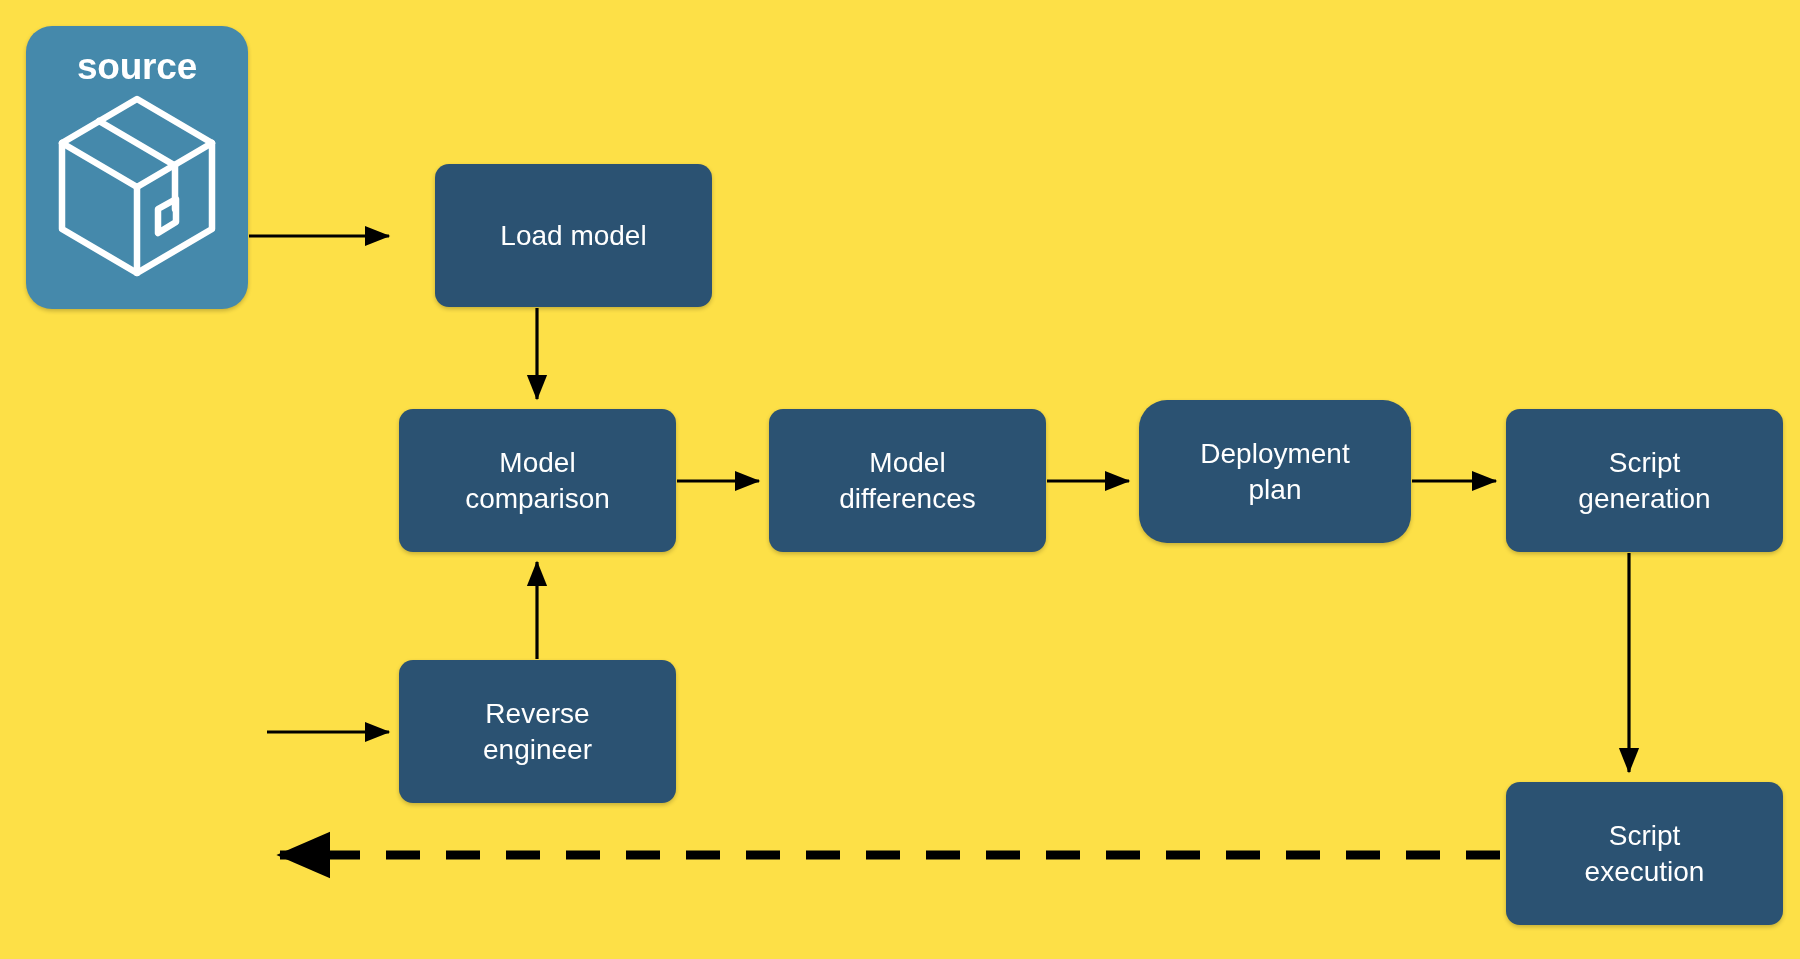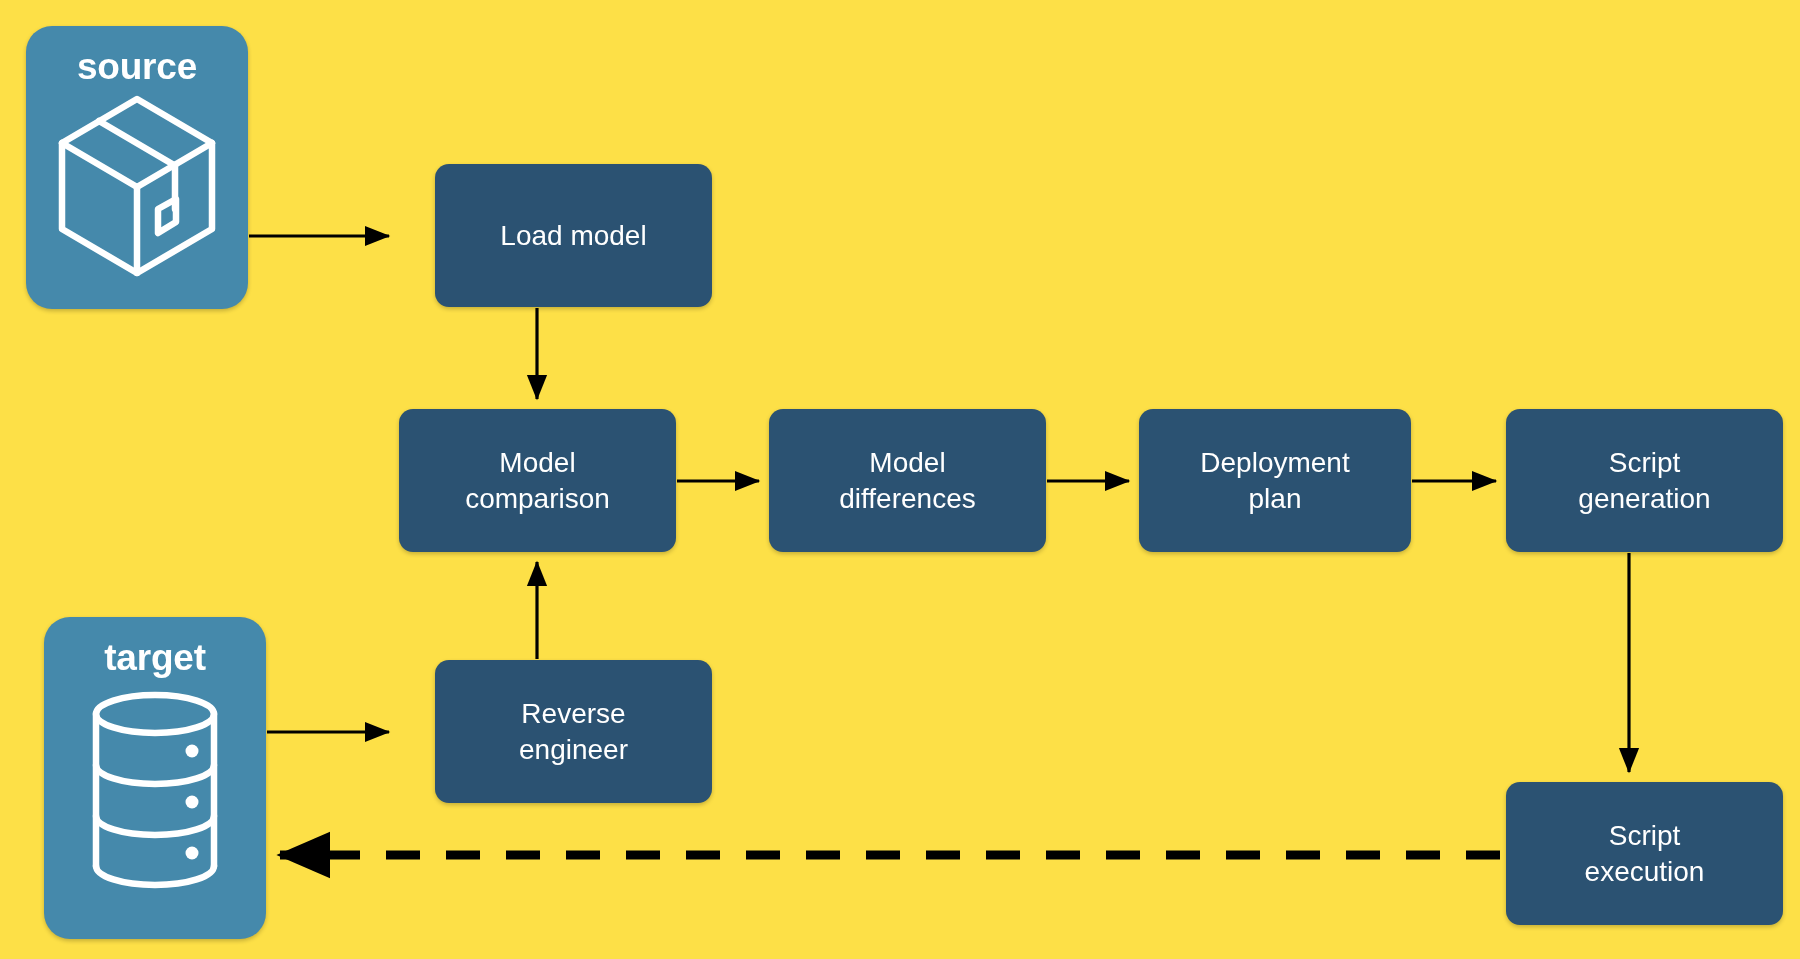--- a/index.html
+++ b/index.html
@@ -119,69 +119,46 @@
 
           <path d="M47 30 L122 74"></path>
           <path d="M123 118 L123 74"></path>
 
           <path d="M106 118 L124 108 L124 131 L106 142 Z"></path>
         </g>
       </svg>
     </span>
   </div>
 
-  <div class="endpoint" style="left:44px; top:617px; width:222px; height:322px; padding-top:22px;">
-    <div class="endpoint-label">target</div>
-    <span class="endpoint-icon" style="margin-top:12px;">
-      <svg width="148" height="204" viewBox="0 0 148 204" xmlns="http://www.w3.org/2000/svg">
-        <g fill="none" stroke="#ffffff" stroke-width="6.5" stroke-linejoin="round" stroke-linecap="round">
-
-          <ellipse cx="74" cy="26" rx="59" ry="19"></ellipse>
-
-          <path d="M15 26 L15 178"></path>
-          <path d="M133 26 L133 178"></path>
-
-          <path d="M15 178 a59 19 0 0 0 118 0"></path>
-
-          <path d="M15 77 a59 19 0 0 0 118 0"></path>
-          <path d="M15 128 a59 19 0 0 0 118 0"></path>
-        </g>
-
-        <circle cx="111" cy="63" r="6.5" fill="#ffffff"></circle>
-        <circle cx="111" cy="114" r="6.5" fill="#ffffff"></circle>
-        <circle cx="111" cy="165" r="6.5" fill="#ffffff"></circle>
-      </svg>
-    </span>
-  </div>
 
   <div class="node" style="left:399px; top:164px; width:277px; height:143px;margin-left:36px;">
     <span class="node-label">Load model</span>
   </div>
 
   <div class="node" style="left:399px; top:409px; width:277px; height:143px;">
     <span class="node-label">Model
 comparison</span>
   </div>
 
   <div class="node" style="left:769px; top:409px; width:277px; height:143px;">
     <span class="node-label">Model
 differences</span>
   </div>
 
-  <div class="node" style="left:1139px; top:409px; width:272px; height:143px;">
+  <div class="node" style="left:1139px; top:400px; width:272px; height:143px;border-radius:28px;">
     <span class="node-label">Deployment
 plan</span>
   </div>
 
   <div class="node" style="left:1506px; top:409px; width:277px; height:143px;">
     <span class="node-label">Script
 generation</span>
   </div>
 
-  <div class="node" style="left:399px; top:660px; width:277px; height:143px;margin-left:36px;">
+  <div class="node" style="left:399px; top:660px; width:277px; height:143px;">
     <span class="node-label">Reverse
 engineer</span>
   </div>
 
   <div class="node" style="left:1506px; top:782px; width:277px; height:143px;">
     <span class="node-label">Script
 execution</span>
   </div>
 
 </div>

